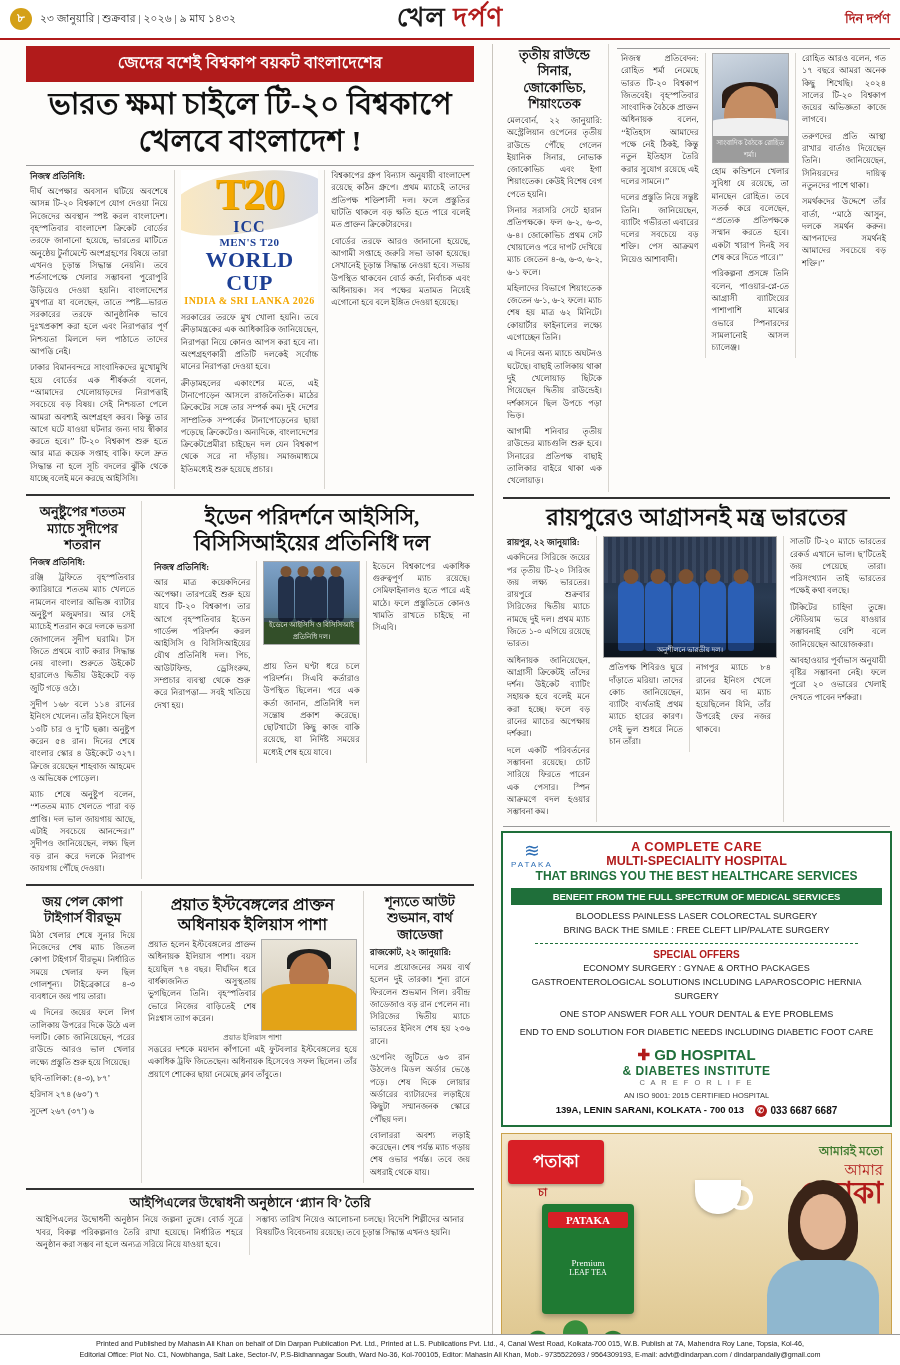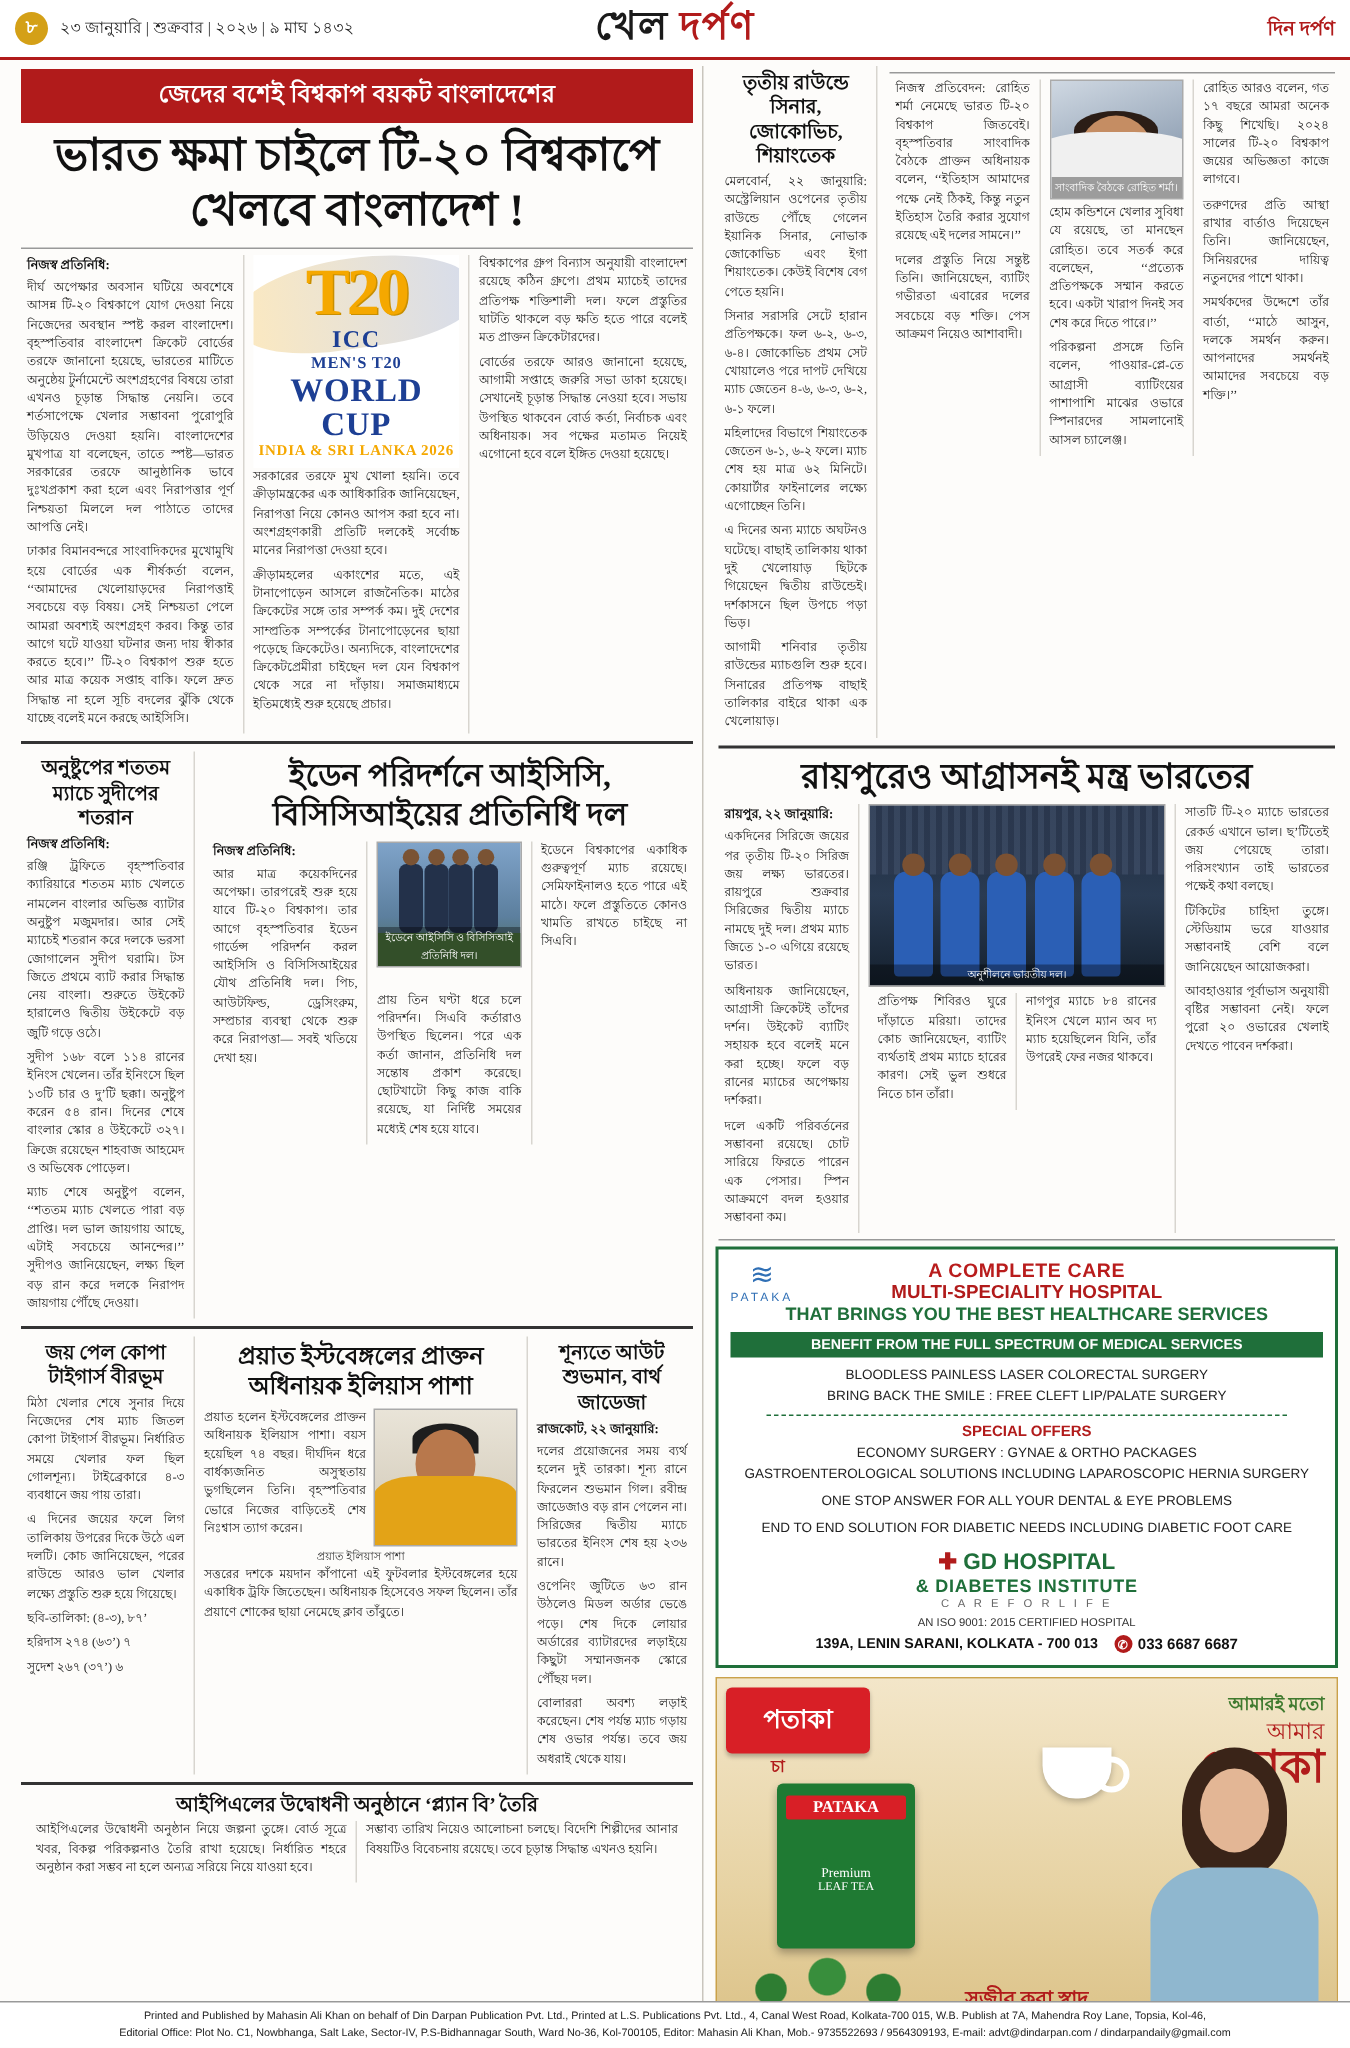--- a/index.html
+++ b/index.html
@@ -45,22 +45,22 @@
   }
   .masthead-title .khel { color:#1a1a1a; }
   .masthead-right {
     margin-left:auto; font-size: 13px; font-weight:bold; color:#b11b1b;
   }
 
   
   .body-grid {
     display: grid;
     grid-template-columns: 452px 1fr;
-    gap: 4px;
-    padding: 4px 8px 0 12px;
+    gap: 16px;
+    padding: 4px 8px 0 24px;
   }
 
   
   .lead-banner {
     background: #b11b1b;
     color: #fff;
     text-align: center;
     font-size: 16px;
     font-weight: bold;
     padding: 4px 0 5px 0;
@@ -461,21 +461,21 @@
         </div>
 
         <div style="padding-left:6px;">
           <div class="rule-thin"></div>
           <div style="display:grid;grid-template-columns:1fr 1fr 96px;gap:0;">
             <div class="col">
               <p class="body">নিজস্ব প্রতিবেদন: রোহিত শর্মা নেমেছে ভারত টি-২০ বিশ্বকাপ জিতবেই। বৃহস্পতিবার সাংবাদিক বৈঠকে প্রাক্তন অধিনায়ক বলেন, ‘‘ইতিহাস আমাদের পক্ষে নেই ঠিকই, কিন্তু নতুন ইতিহাস তৈরি করার সুযোগ রয়েছে এই দলের সামনে।’’</p>
               <p class="body">দলের প্রস্তুতি নিয়ে সন্তুষ্ট তিনি। জানিয়েছেন, ব্যাটিং গভীরতা এবারের দলের সবচেয়ে বড় শক্তি। পেস আক্রমণ নিয়েও আশাবাদী।</p>
             </div>
             <div class="col">
-              <div class="photo photo-rohit" style="height:80px;">
+              <div class="photo photo-rohit" style="height:110px;">
                 <div class="hair"></div>
                 <div class="face"></div>
                 <div class="torso"></div>
                 <div class="cap">সাংবাদিক বৈঠকে রোহিত শর্মা।</div>
               </div>
               <p class="body" style="margin-top:3px;">হোম কন্ডিশনে খেলার সুবিধা যে রয়েছে, তা মানছেন রোহিত। তবে সতর্ক করে বলেছেন, ‘‘প্রত্যেক প্রতিপক্ষকে সম্মান করতে হবে। একটা খারাপ দিনই সব শেষ করে দিতে পারে।’’</p>
               <p class="body">পরিকল্পনা প্রসঙ্গে তিনি বলেন, পাওয়ার-প্লে-তে আগ্রাসী ব্যাটিংয়ের পাশাপাশি মাঝের ওভারে স্পিনারদের সামলানোই আসল চ্যালেঞ্জ।</p>
             </div>
             <div class="col">
               <p class="body">রোহিত আরও বলেন, গত ১৭ বছরে আমরা অনেক কিছু শিখেছি। ২০২৪ সালের টি-২০ বিশ্বকাপ জয়ের অভিজ্ঞতা কাজে লাগবে।</p>

